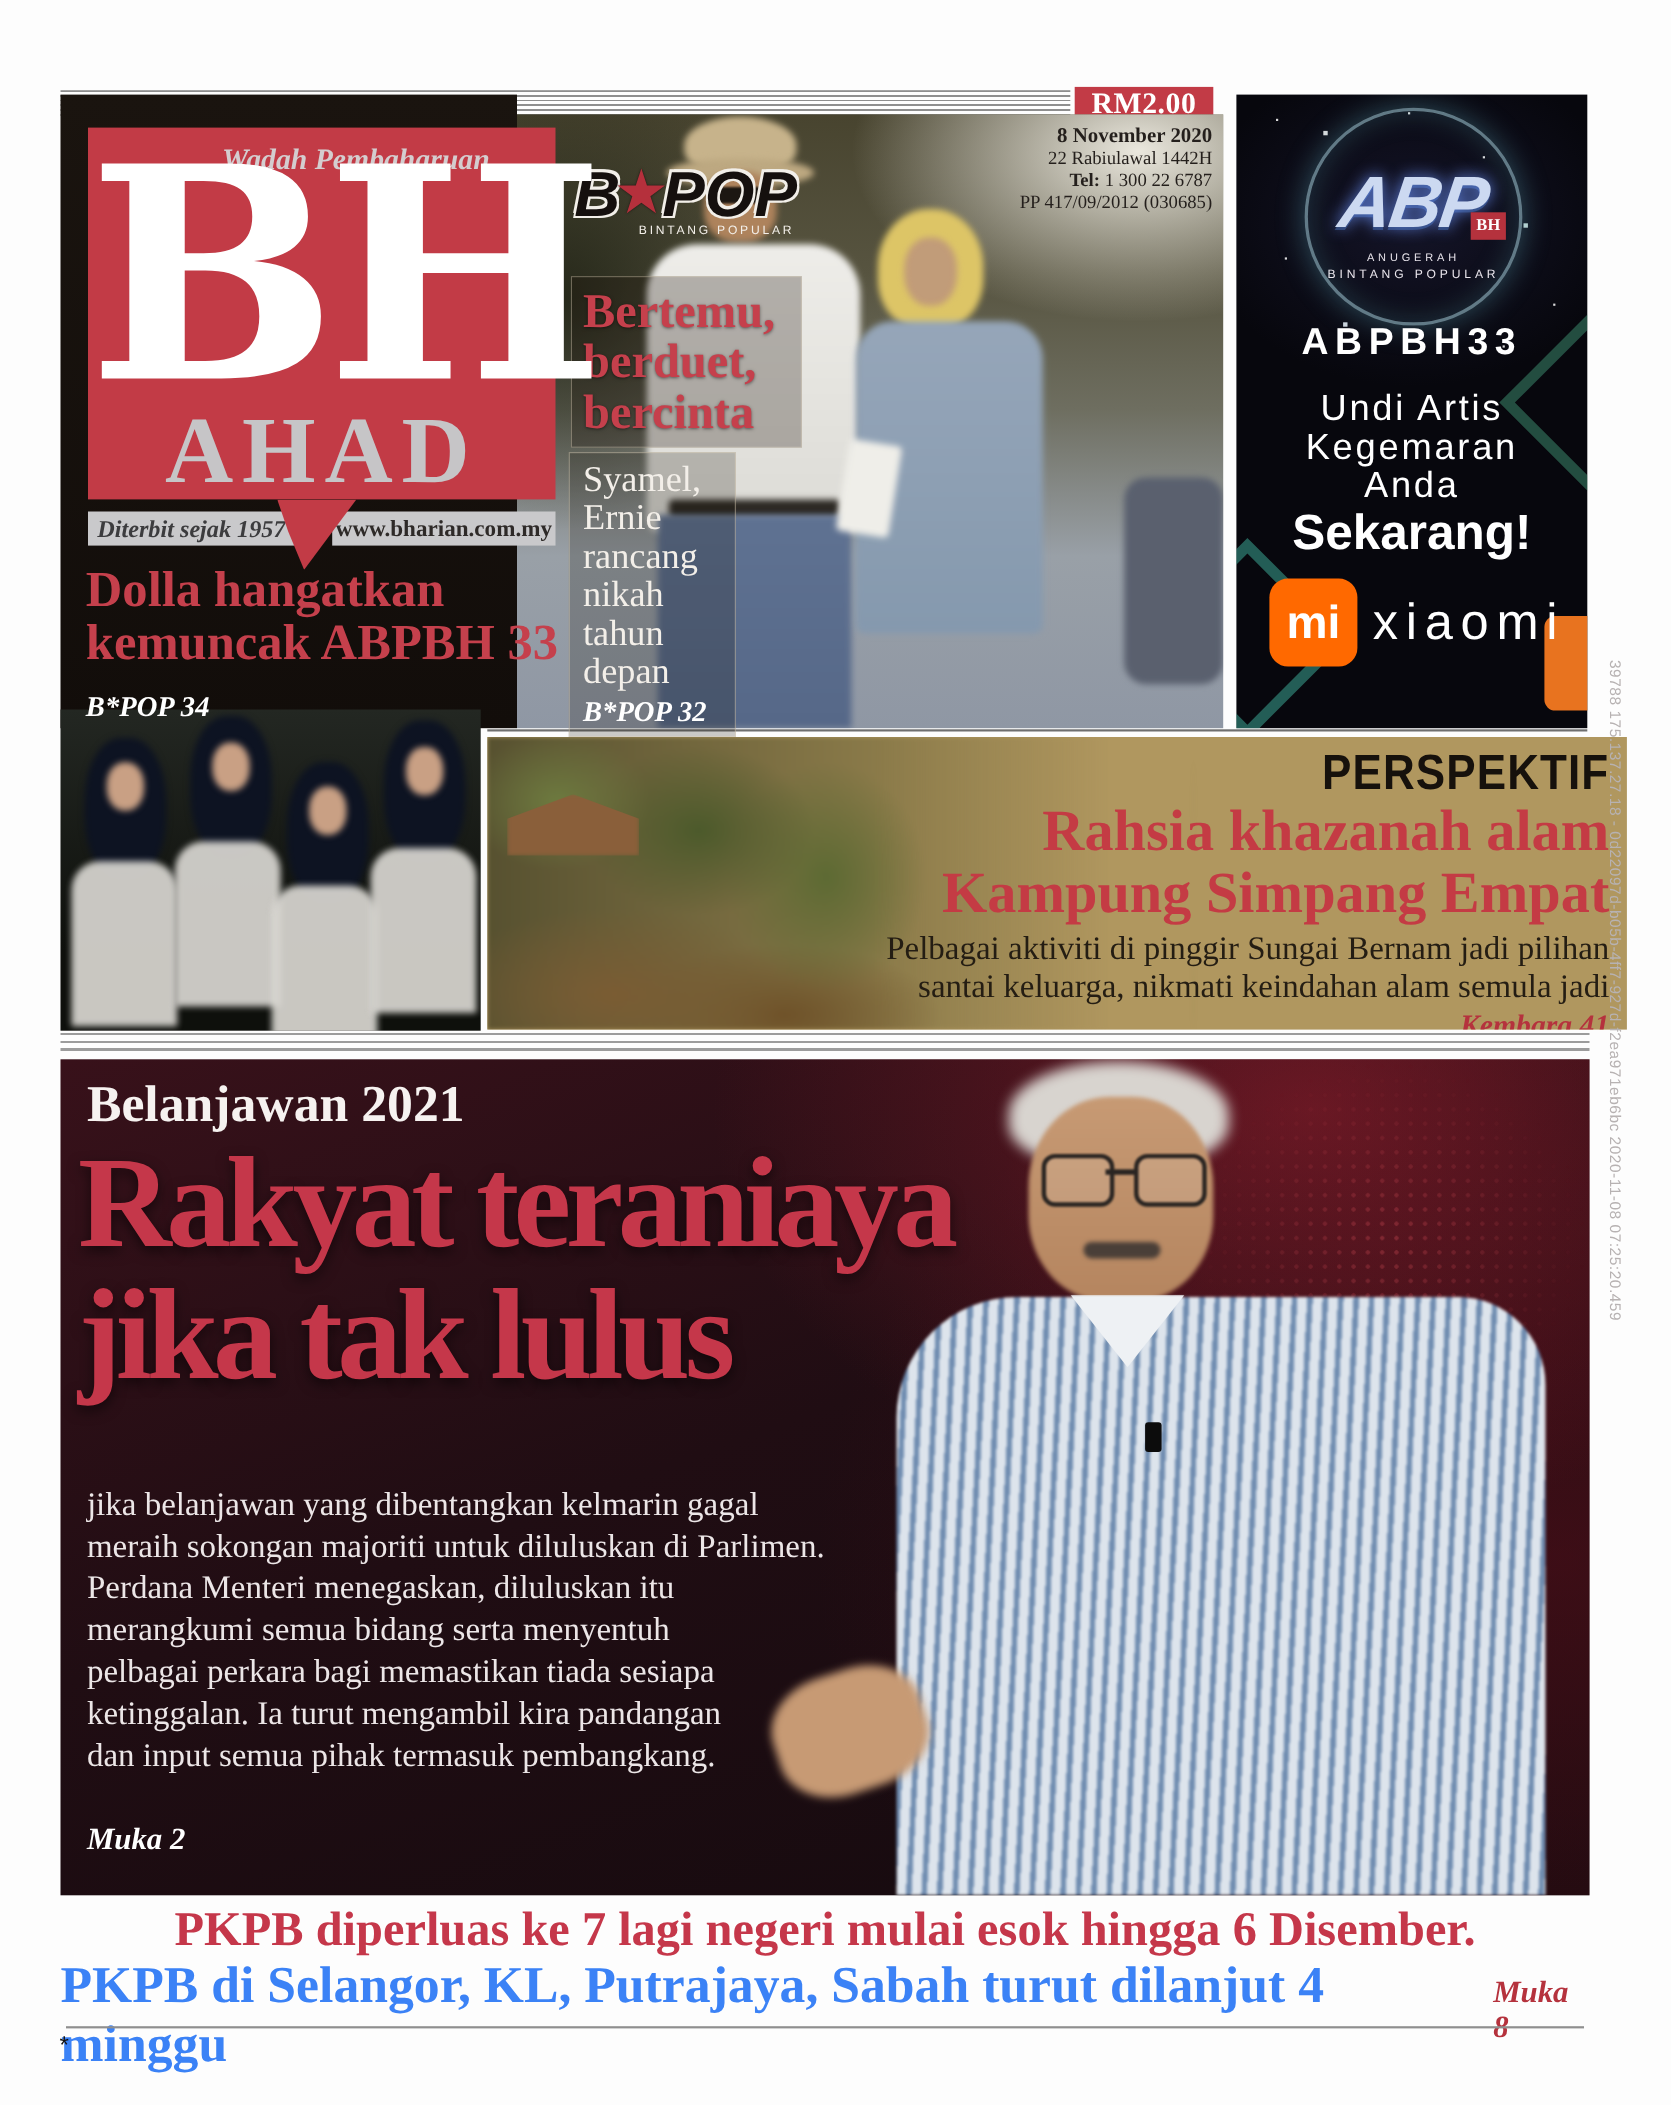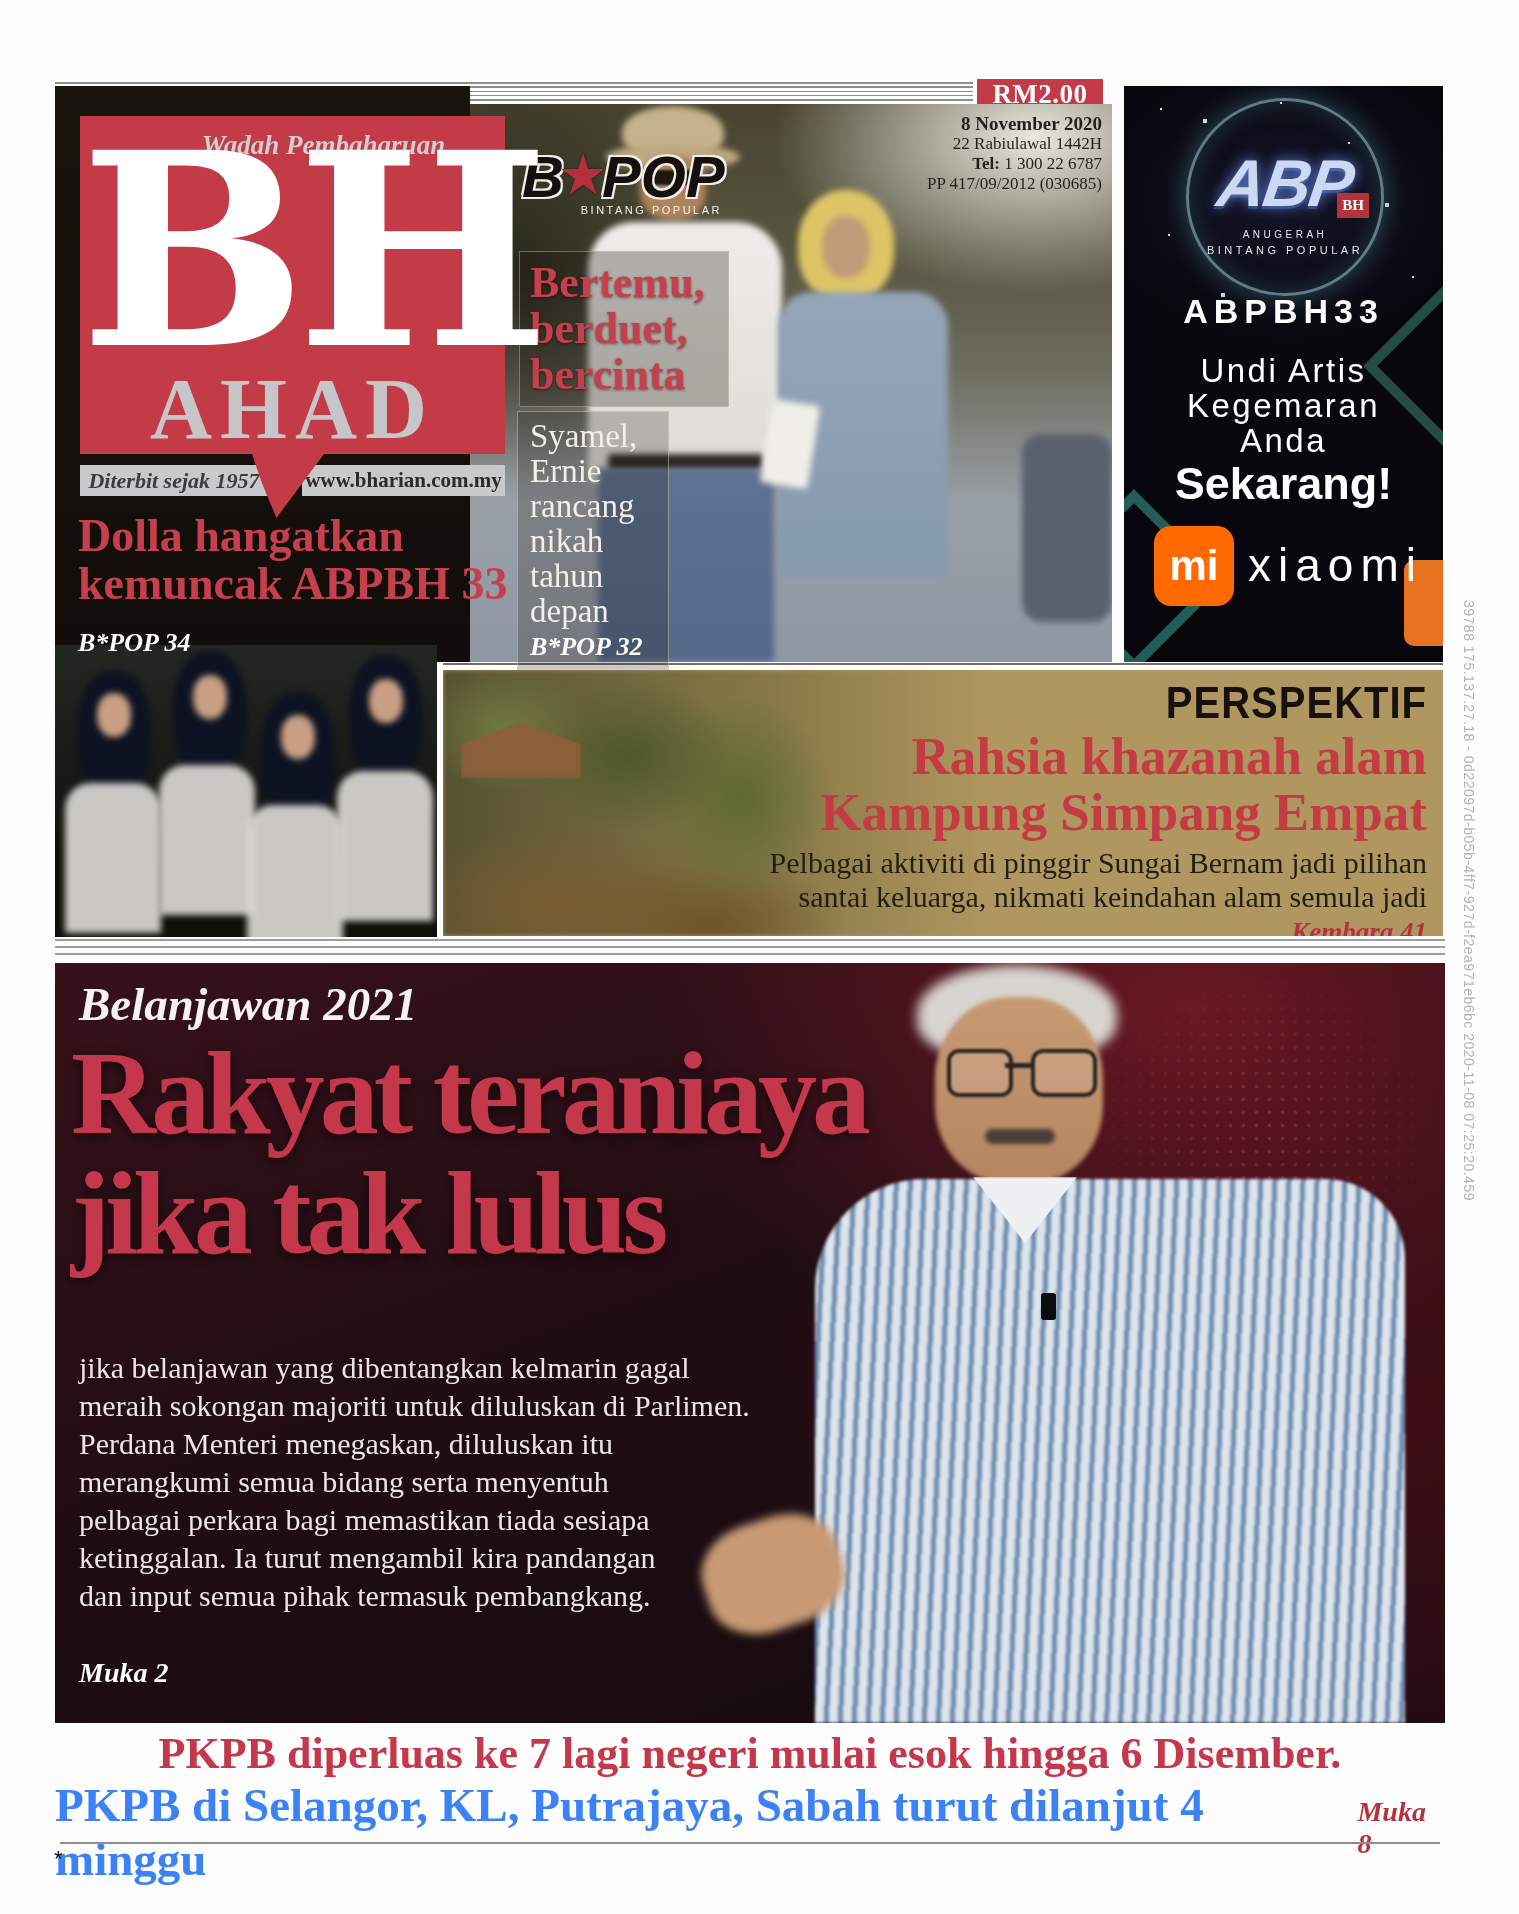--- a/index.html
+++ b/index.html
@@ -123,21 +123,21 @@
   .dolla-ref{font-weight:bold;font-style:italic;font-size:26px;color:#fff;margin-top:20px;}
   .dolla-photo{left:55px;top:645px;width:382px;height:292px;overflow:hidden;
     background:linear-gradient(180deg,#232722,#0e100c 75%);}
   .girl{position:absolute;filter:blur(3px);}
   .g-hair{width:74px;height:128px;background:#0d1322;border-radius:44%;top:26px;}
   .g-face{width:34px;height:44px;background:#c9a084;border-radius:46%;top:48px;}
   .g-body{width:96px;height:150px;background:#d9d7d2;border-radius:26px 26px 0 0;top:138px;opacity:.92;}
 
   
   .sep-line{left:443px;top:663px;width:1000px;height:2px;background:#6f6f6f;}
-  .persp{left:443px;top:670px;width:1000px;height:266px;overflow:hidden;background:#b0975f;}
+  .persp{left:443px;top:670px;width:1000px;height:266px;overflow:hidden;background:#b0975f;padding-left:36px;}
   .persp-photo{position:absolute;left:0;top:0;width:62%;height:100%;filter:blur(2px);
     background:
       radial-gradient(120px 90px at 10% 22%,#6d7a3f,transparent 70%),
       radial-gradient(150px 110px at 30% 32%,#4c5a2b,transparent 70%),
       radial-gradient(130px 150px at 48% 48%,#5d6a33,transparent 70%),
       radial-gradient(220px 110px at 18% 88%,#7a5c33,transparent 72%),
       radial-gradient(200px 90px at 42% 95%,#6f5229,transparent 72%),
       linear-gradient(90deg,#575130 0%,#8a7a49 55%,rgba(176,151,95,0) 88%);}
   .persp-house{position:absolute;left:18px;top:52px;width:120px;height:56px;background:#8a5f3a;
     filter:blur(2px);clip-path:polygon(0 40%,50% 0,100% 40%,100% 100%,0 100%);}
@@ -173,21 +173,21 @@
   .pm-glass .l2{left:84px;}
   .pm-glass .bridge{position:absolute;left:58px;top:14px;width:28px;height:5px;background:#2a2522;}
   .pm-must{left:930px;top:166px;width:70px;height:15px;background:#4a3f38;border-radius:8px;filter:blur(2px);}
   .pm-shirt{left:760px;top:216px;width:590px;height:544px;border-radius:110px 80px 0 0;filter:blur(1.5px);
     background:repeating-linear-gradient(93deg,#dde4ec 0 9px,#6f8cb0 9px 14px);}
   .pm-collar{left:918px;top:214px;width:104px;height:66px;background:#eef1f4;filter:blur(1px);
     clip-path:polygon(0 0,100% 0,50% 100%);}
   .pm-hand{left:648px;top:556px;width:140px;height:110px;background:#c79a74;border-radius:40%;
     transform:rotate(-18deg);filter:blur(4px);}
   .pm-mic{left:986px;top:330px;width:15px;height:27px;background:#0c0c0c;border-radius:3px;filter:blur(.5px);}
-  .story-kicker{position:absolute;left:24px;top:14px;font-style:italic;font-weight:bold;
+  .story-kicker{position:absolute;left:24px;top:14px;font-weight:bold;
     font-size:47px;color:#f6f2f0;z-index:3;}
   .story-h{position:absolute;left:16px;font-weight:800;font-size:118px;line-height:110px;
     letter-spacing:-5px;color:#c5374a;z-index:3;text-shadow:0 4px 12px rgba(0,0,0,.55);}
   .story-h1{top:76px;} .story-h2{top:196px;}
   .story-body{position:absolute;left:24px;top:386px;width:740px;z-index:3;}
   .story-body .bl{font-size:30px;line-height:38px;color:#ece6e7;white-space:nowrap;}
   .story-ref{position:absolute;left:24px;top:694px;font-weight:bold;font-style:italic;
     font-size:28px;color:#fff;z-index:3;}
 
   

